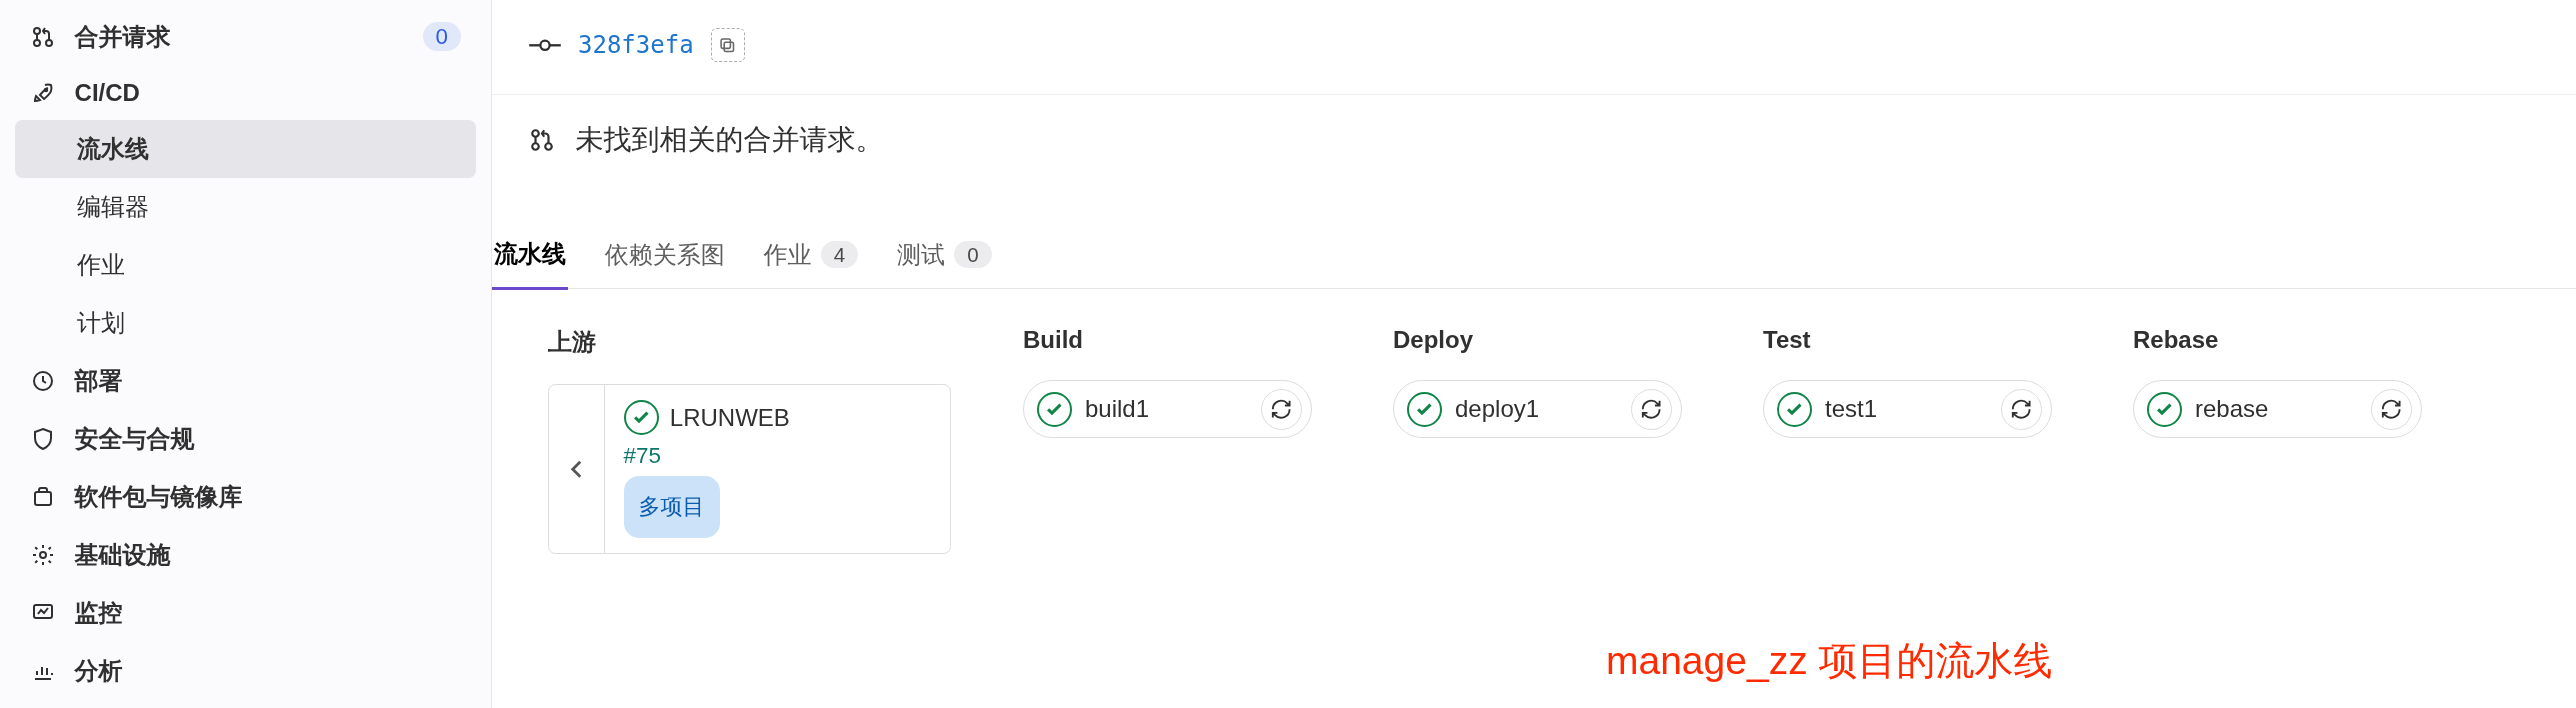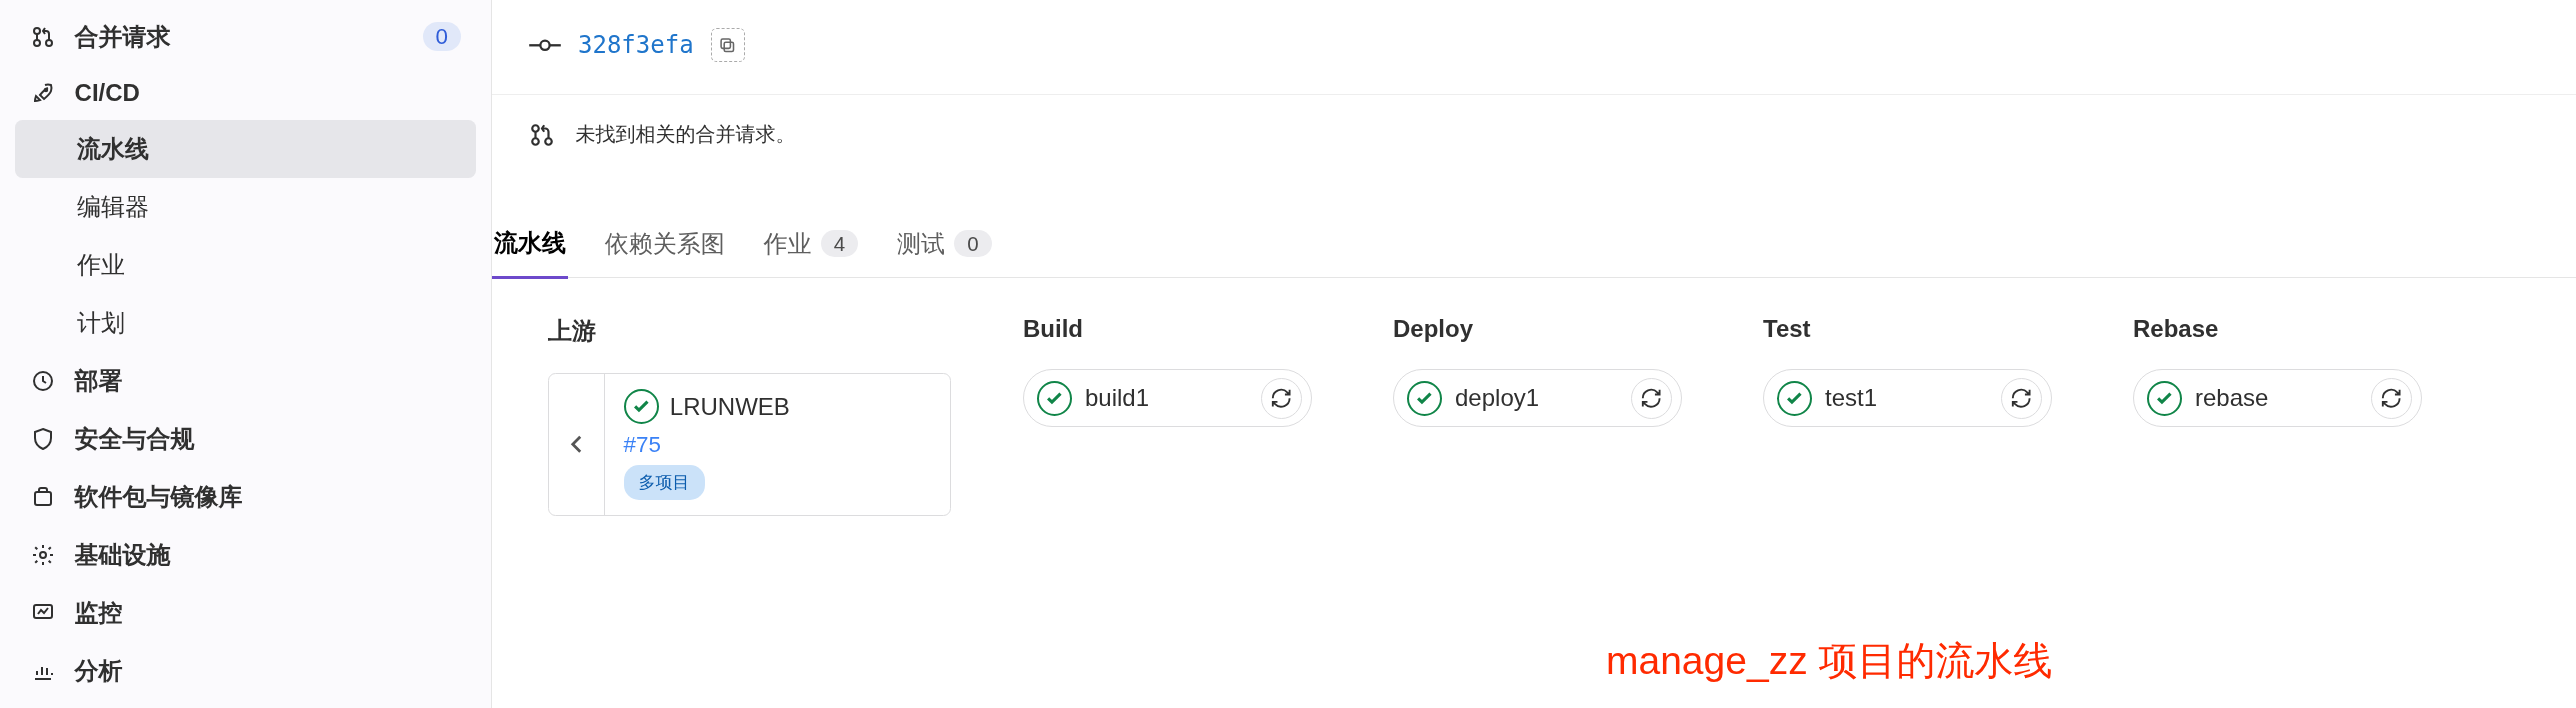--- a/index.html
+++ b/index.html
@@ -85,21 +85,21 @@
       border: 0.9px dashed #aaa;
       border-radius: 5.6px;
       cursor: pointer;
     }
     .mr-bar {
       display: flex;
       align-items: center;
       gap: 20.5px;
       padding: 26px 37px 28px 37px;
       border-top: 0.9px solid #eee;
-      font-size: 20px;
+      font-size: 28px;
     }
     .tabs {
       display: flex;
       align-items: center;
       gap: 35px;
       padding: 0 0 0 0;
       margin-top: 34px;
       border-bottom: 0.9px solid #e5e5e5;
     }
     .tab {
@@ -158,27 +158,27 @@
       color: #555;
     }
     .up-body {
       padding: 15px 18.6px;
       display: flex;
       flex-direction: column;
       gap: 7.5px;
     }
     .up-title-row { display: flex; align-items: center; gap: 11.2px; }
     .up-title { font-size: 24px; font-weight: 500; }
-    .up-link { color: #3b82f6; font-size: 22.4px; }
+    .up-link { color: #0f766e; font-size: 22.4px; }
     .tag-pill {
       background: #cbe2f9;
       color: #0b5cad;
       border-radius: 15px;
-      padding: 6px 15px;
-      font-size: 17px;
+      padding: 16px 15px;
+      font-size: 22px;
       width: fit-content;
     }
     .job-pill {
       display: flex;
       align-items: center;
       border: 0.9px solid #dcdcde;
       border-radius: 37px;
       padding: 7.5px 9.3px 7.5px 13px;
       width: 289px;
       gap: 13px;

